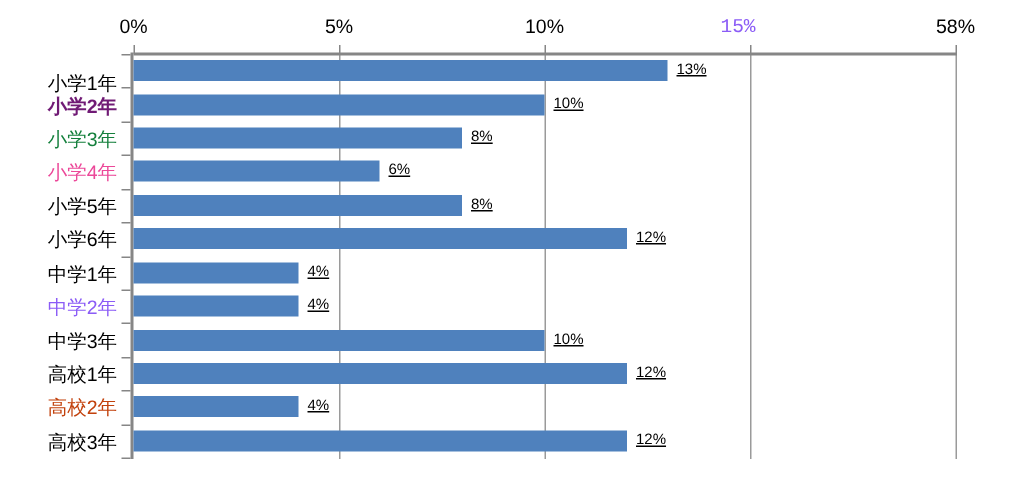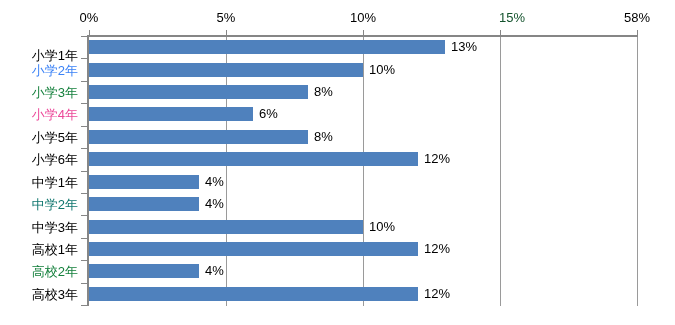--- a/index.html
+++ b/index.html
@@ -99,24 +99,25 @@
 
   
   .bar {
     position: absolute;
     left: 0px;
     height: 14px;
     background: #4f81bd;
   }
   .bar-value-label {
     position: absolute;
-    font-size: 13px;
+    font-size: 10px;
     line-height: 14px;
     color: #000000;
     white-space: nowrap;
+    text-decoration: underline;
   }
 </style>
 </head>
 <body>
 
 <div id="chart-root">
 
   <div id="plot-area"></div>
 
   <div id="gridlines">
@@ -135,21 +136,21 @@
       <div class="x-tick-mark" style="left: 226px; background: rgb(134, 134, 134);"></div>
       <div class="x-tick-mark" style="left: 363px; background: rgb(134, 134, 134);"></div>
       <div class="x-tick-mark" style="left: 500px; background: rgb(134, 134, 134);"></div>
       <div class="x-tick-mark" style="left: 637px; background: rgb(134, 134, 134);"></div>
     </div>
 
   <div id="x-tick-labels">
       <div class="x-tick-label" style="left: 89px; color: rgb(0, 0, 0);">0%</div>
       <div class="x-tick-label" style="left: 226px; color: rgb(0, 0, 0);">5%</div>
       <div class="x-tick-label" style="left: 363px; color: rgb(0, 0, 0);">10%</div>
-      <div class="x-tick-label" style="left: 512px; color: #14532d;">15%</div>
+      <div class="x-tick-label" style="left: 492px; color: #8b5cf6; font-family: Liberation Mono, monospace;">15%</div>
       <div class="x-tick-label" style="left: 637px; color: rgb(0, 0, 0);">58%</div>
     </div>
 
   <div id="cat-ticks">
       <div class="cat-tick" style="top: 36px; background: rgb(134, 134, 134);"></div>
       <div class="cat-tick" style="top: 58px; background: rgb(134, 134, 134);"></div>
       <div class="cat-tick" style="top: 81px; background: rgb(134, 134, 134);"></div>
       <div class="cat-tick" style="top: 103px; background: rgb(134, 134, 134);"></div>
       <div class="cat-tick" style="top: 126px; background: rgb(134, 134, 134);"></div>
       <div class="cat-tick" style="top: 148px; background: rgb(134, 134, 134);"></div>
@@ -157,30 +158,30 @@
       <div class="cat-tick" style="top: 193px; background: rgb(134, 134, 134);"></div>
       <div class="cat-tick" style="top: 215px; background: rgb(134, 134, 134);"></div>
       <div class="cat-tick" style="top: 238px; background: rgb(134, 134, 134);"></div>
       <div class="cat-tick" style="top: 260px; background: rgb(134, 134, 134);"></div>
       <div class="cat-tick" style="top: 283px; background: rgb(134, 134, 134);"></div>
       <div class="cat-tick" style="top: 305px; background: rgb(134, 134, 134);"></div>
     </div>
 
   <div id="cat-labels">
       <div class="cat-label" style="top: 48px; color: rgb(0, 0, 0);">小学1年</div>
-      <div class="cat-label" style="top: 63px; color: #3b82f6;">小学2年</div>
+      <div class="cat-label" style="top: 63px; color: #701a75; font-weight: bold;">小学2年</div>
       <div class="cat-label" style="top: 85px; color: #15803d;">小学3年</div>
       <div class="cat-label" style="top: 107px; color: #ec4899;">小学4年</div>
       <div class="cat-label" style="top: 130px; color: rgb(0, 0, 0);">小学5年</div>
       <div class="cat-label" style="top: 152px; color: rgb(0, 0, 0);">小学6年</div>
       <div class="cat-label" style="top: 175px; color: rgb(0, 0, 0);">中学1年</div>
-      <div class="cat-label" style="top: 197px; color: #0f766e;">中学2年</div>
+      <div class="cat-label" style="top: 197px; color: #8b5cf6;">中学2年</div>
       <div class="cat-label" style="top: 220px; color: rgb(0, 0, 0); text-align: right;">中学3年</div>
       <div class="cat-label" style="top: 242px; color: rgb(0, 0, 0);">高校1年</div>
-      <div class="cat-label" style="top: 264px; color: #15803d;">高校2年</div>
+      <div class="cat-label" style="top: 264px; color: #c2410c;">高校2年</div>
       <div class="cat-label" style="top: 287px; color: rgb(0, 0, 0);">高校3年</div>
     </div>
 
   <div id="bars">
       <div class="bar" style="left: 89px; top: 40px; width: 356px; background: rgb(79, 129, 189);"></div>
       <div class="bar-value-label" style="left: 451px; top: 40px; color: rgb(0, 0, 0);">13%</div>
       <div class="bar" style="left: 89px; top: 63px; width: 274px; background: rgb(79, 129, 189);"></div>
       <div class="bar-value-label" style="left: 369px; top: 63px; color: rgb(0, 0, 0);">10%</div>
       <div class="bar" style="left: 89px; top: 85px; width: 219px; background: rgb(79, 129, 189);"></div>
       <div class="bar-value-label" style="left: 314px; top: 85px; color: rgb(0, 0, 0);">8%</div>

